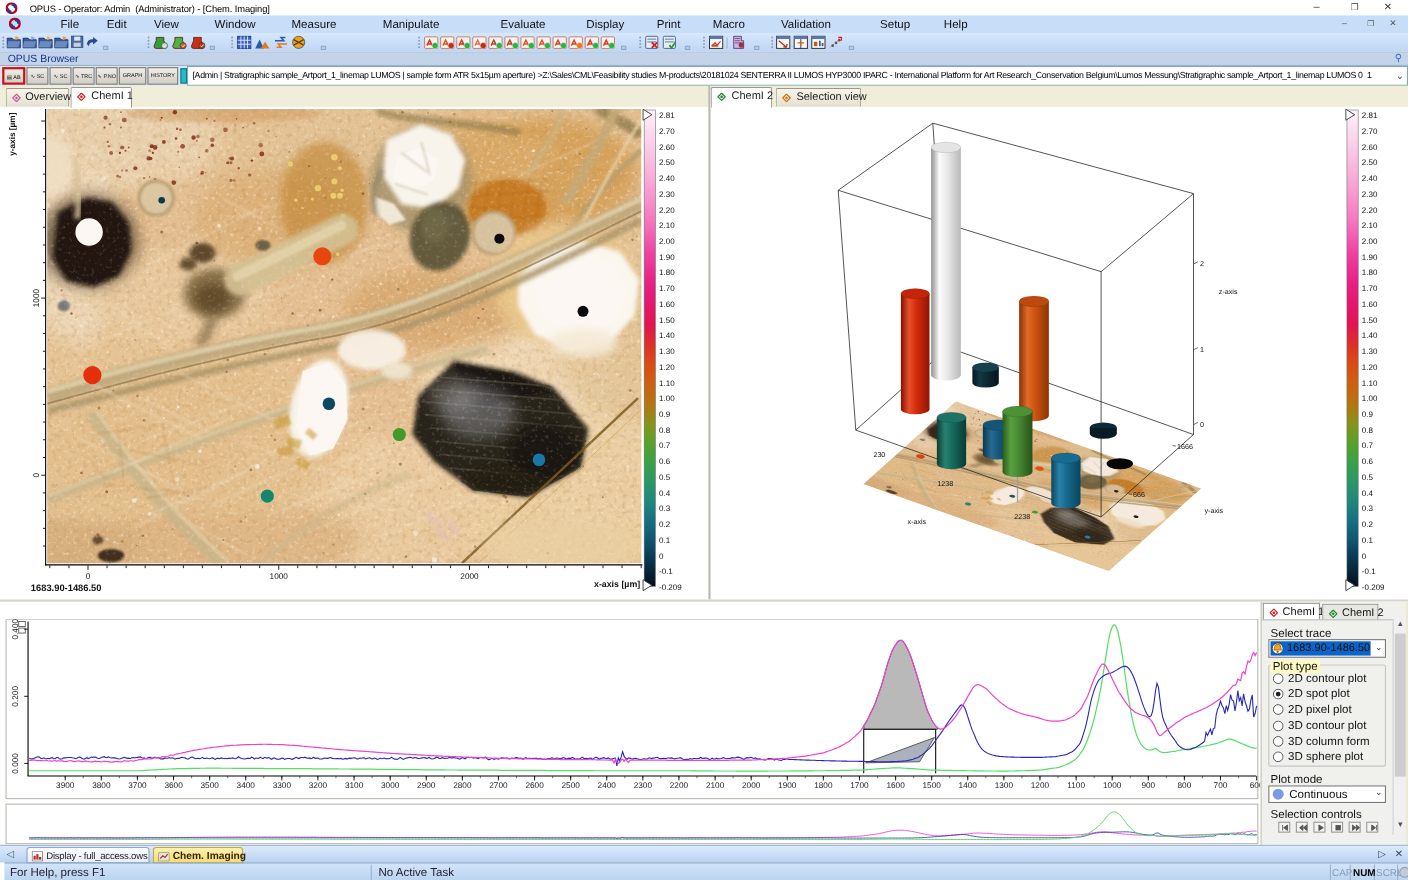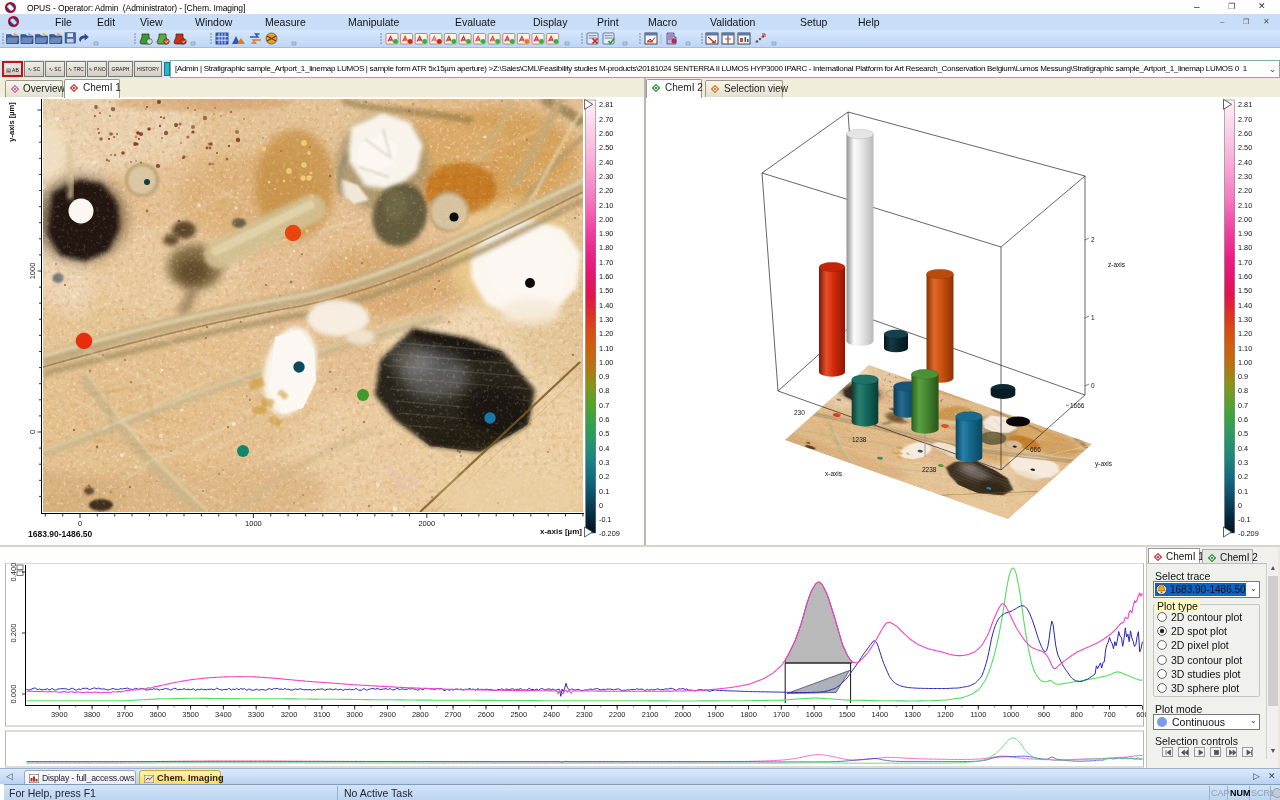--- a/index.html
+++ b/index.html
@@ -831,20 +831,24 @@
         <g transform="translate(754,3)">
           <path d="M1 10 L11 1" stroke="#888" stroke-width="0.7" stroke-dasharray="1.5 1.2"></path>
           <circle cx="3" cy="8.5" r="1.2" fill="#555"></circle>
           <circle cx="6" cy="6" r="1.2" fill="#555"></circle>
           <circle cx="9" cy="3.5" r="1.2" fill="#c02818"></circle>
           <path d="M8 1 l3 0 0 3" fill="none" stroke="#c02818" stroke-width="1"></path>
         </g>
         <path d="M772 12 h4 v3 h-4 z" fill="#b8c8e0" stroke="#7a90b0" stroke-width="0.6"></path>
       </svg>
     </div>
+    <div id="obrow" class="abs">
+      <span class="abs" style="left:7px;top:0px">OPUS Browser</span>
+      <span class="abs" style="left:1268px;top:-1px;color:#3a6ac0;font-size:9px">⚲</span>
+    </div>
     <div id="navrow" class="abs">
       <div class="navbtn" style="left:2px;width:21px;border:2px solid #cc1010;padding-top:4px">▤ AB</div>
       <div class="navbtn" style="left:24px;width:20px;padding-top:4px">∿ SC</div>
       <div class="navbtn" style="left:45px;width:20px;padding-top:4px">∿ SC</div>
       <div class="navbtn" style="left:66px;width:20px;padding-top:4px">∿ TRC</div>
       <div class="navbtn" style="left:87px;width:20px;padding-top:4px">∿ P.NO</div>
       <div class="navbtn" style="left:108px;width:25px;padding-top:4px">GRAPH</div>
       <div class="navbtn" style="left:134px;width:28px;padding-top:4px">HISTORY</div>
       <div class="abs" style="left:164px;top:2px;width:6px;height:14px;background:#28b8c8;border:1px solid #0c7a88"></div>
       <div id="combo">
@@ -1267,21 +1271,21 @@
           <circle cx="5" cy="5" r="4.4" fill="#fff" stroke="#555" stroke-width="0.9"></circle>
         </svg>
         <span class="abs" style="left:24px;top:75px">2D pixel plot</span>
         <svg class="abs" style="left:10px;top:91px" width="10" height="10" viewBox="0 0 10 10">
           <circle cx="5" cy="5" r="4.4" fill="#fff" stroke="#555" stroke-width="0.9"></circle>
         </svg>
         <span class="abs" style="left:24px;top:90px">3D contour plot</span>
         <svg class="abs" style="left:10px;top:105px" width="10" height="10" viewBox="0 0 10 10">
           <circle cx="5" cy="5" r="4.4" fill="#fff" stroke="#555" stroke-width="0.9"></circle>
         </svg>
-        <span class="abs" style="left:24px;top:104px">3D studies plot</span>
+        <span class="abs" style="left:24px;top:104px">3D column form</span>
         <svg class="abs" style="left:10px;top:119px" width="10" height="10" viewBox="0 0 10 10">
           <circle cx="5" cy="5" r="4.4" fill="#fff" stroke="#555" stroke-width="0.9"></circle>
         </svg>
         <span class="abs" style="left:24px;top:118px">3D sphere plot</span>
         <span class="abs" style="left:8px;top:139px">Plot mode</span>
         <div class="abs" style="left:6px;top:150px;width:107px;height:16px;background:#fff;border:1px solid #7a7a7a">
           <div class="abs" style="left:3px;top:2px;width:10px;height:10px;border-radius:50%;background:#7a9ce8"></div>
           <span class="abs" style="left:18px;top:1px">Continuous</span>
           <span class="abs" style="left:96px;top:1px;font-size:8px;color:#333">⌄</span>
         </div>

